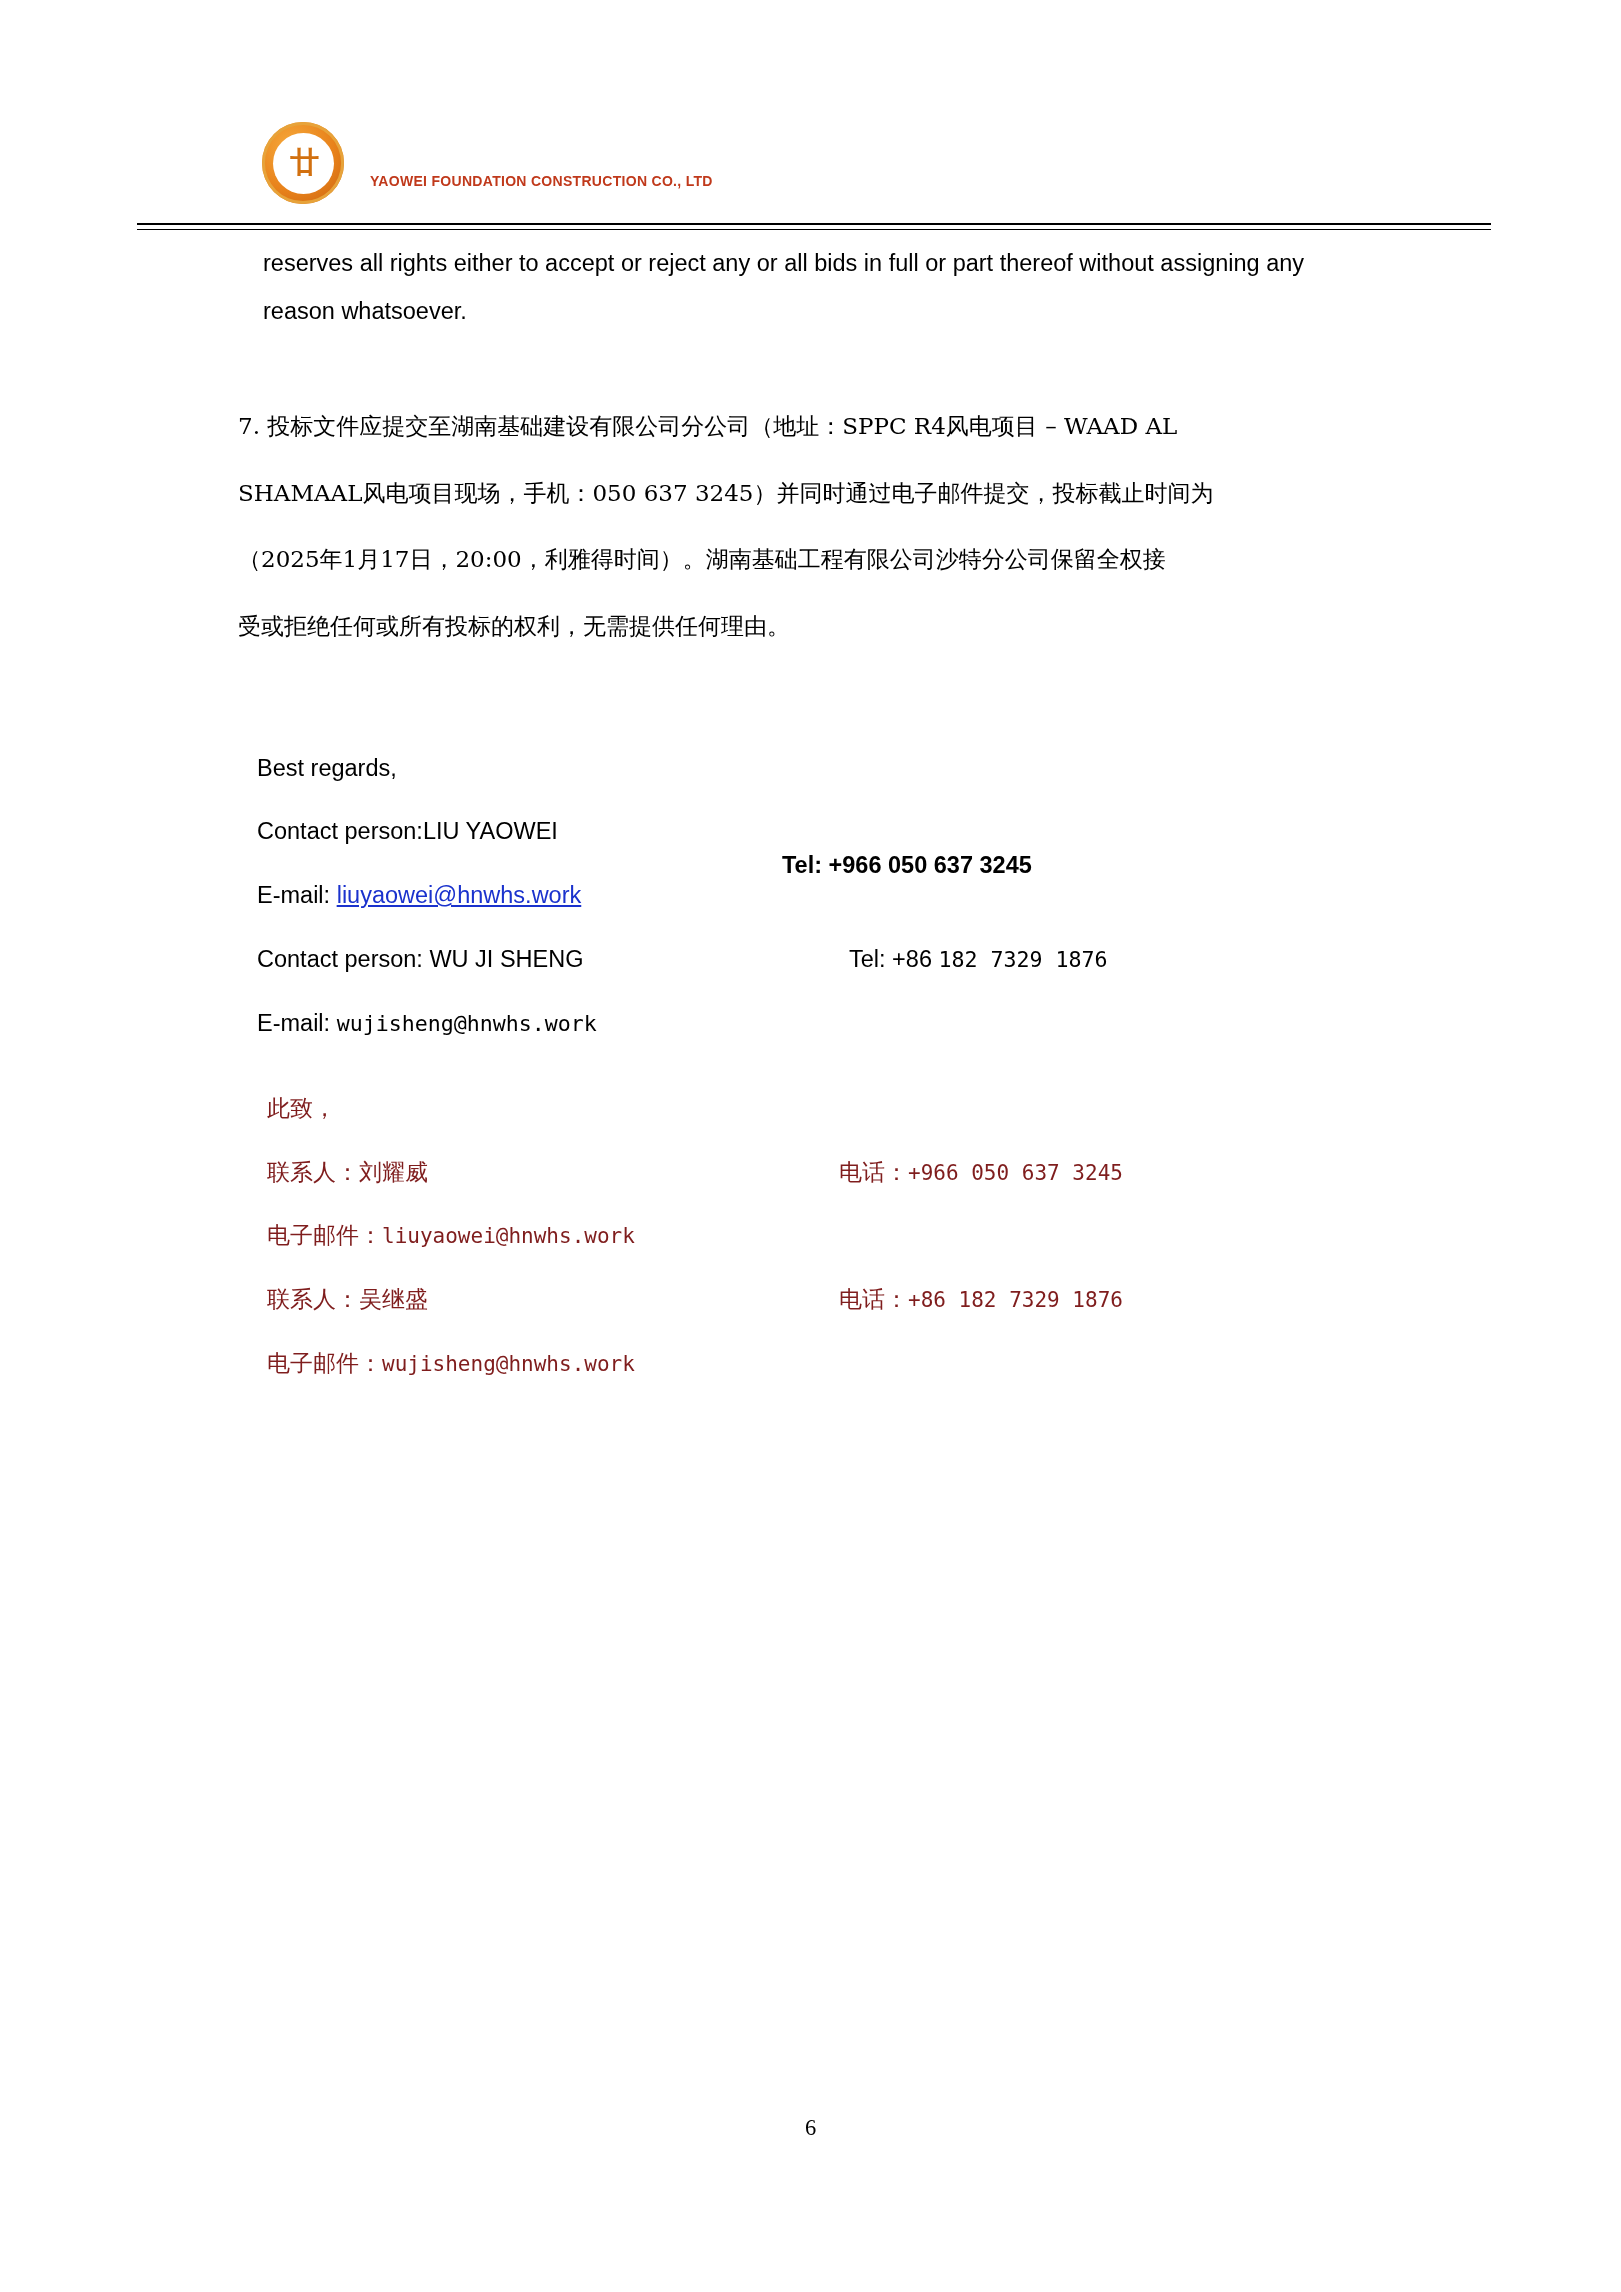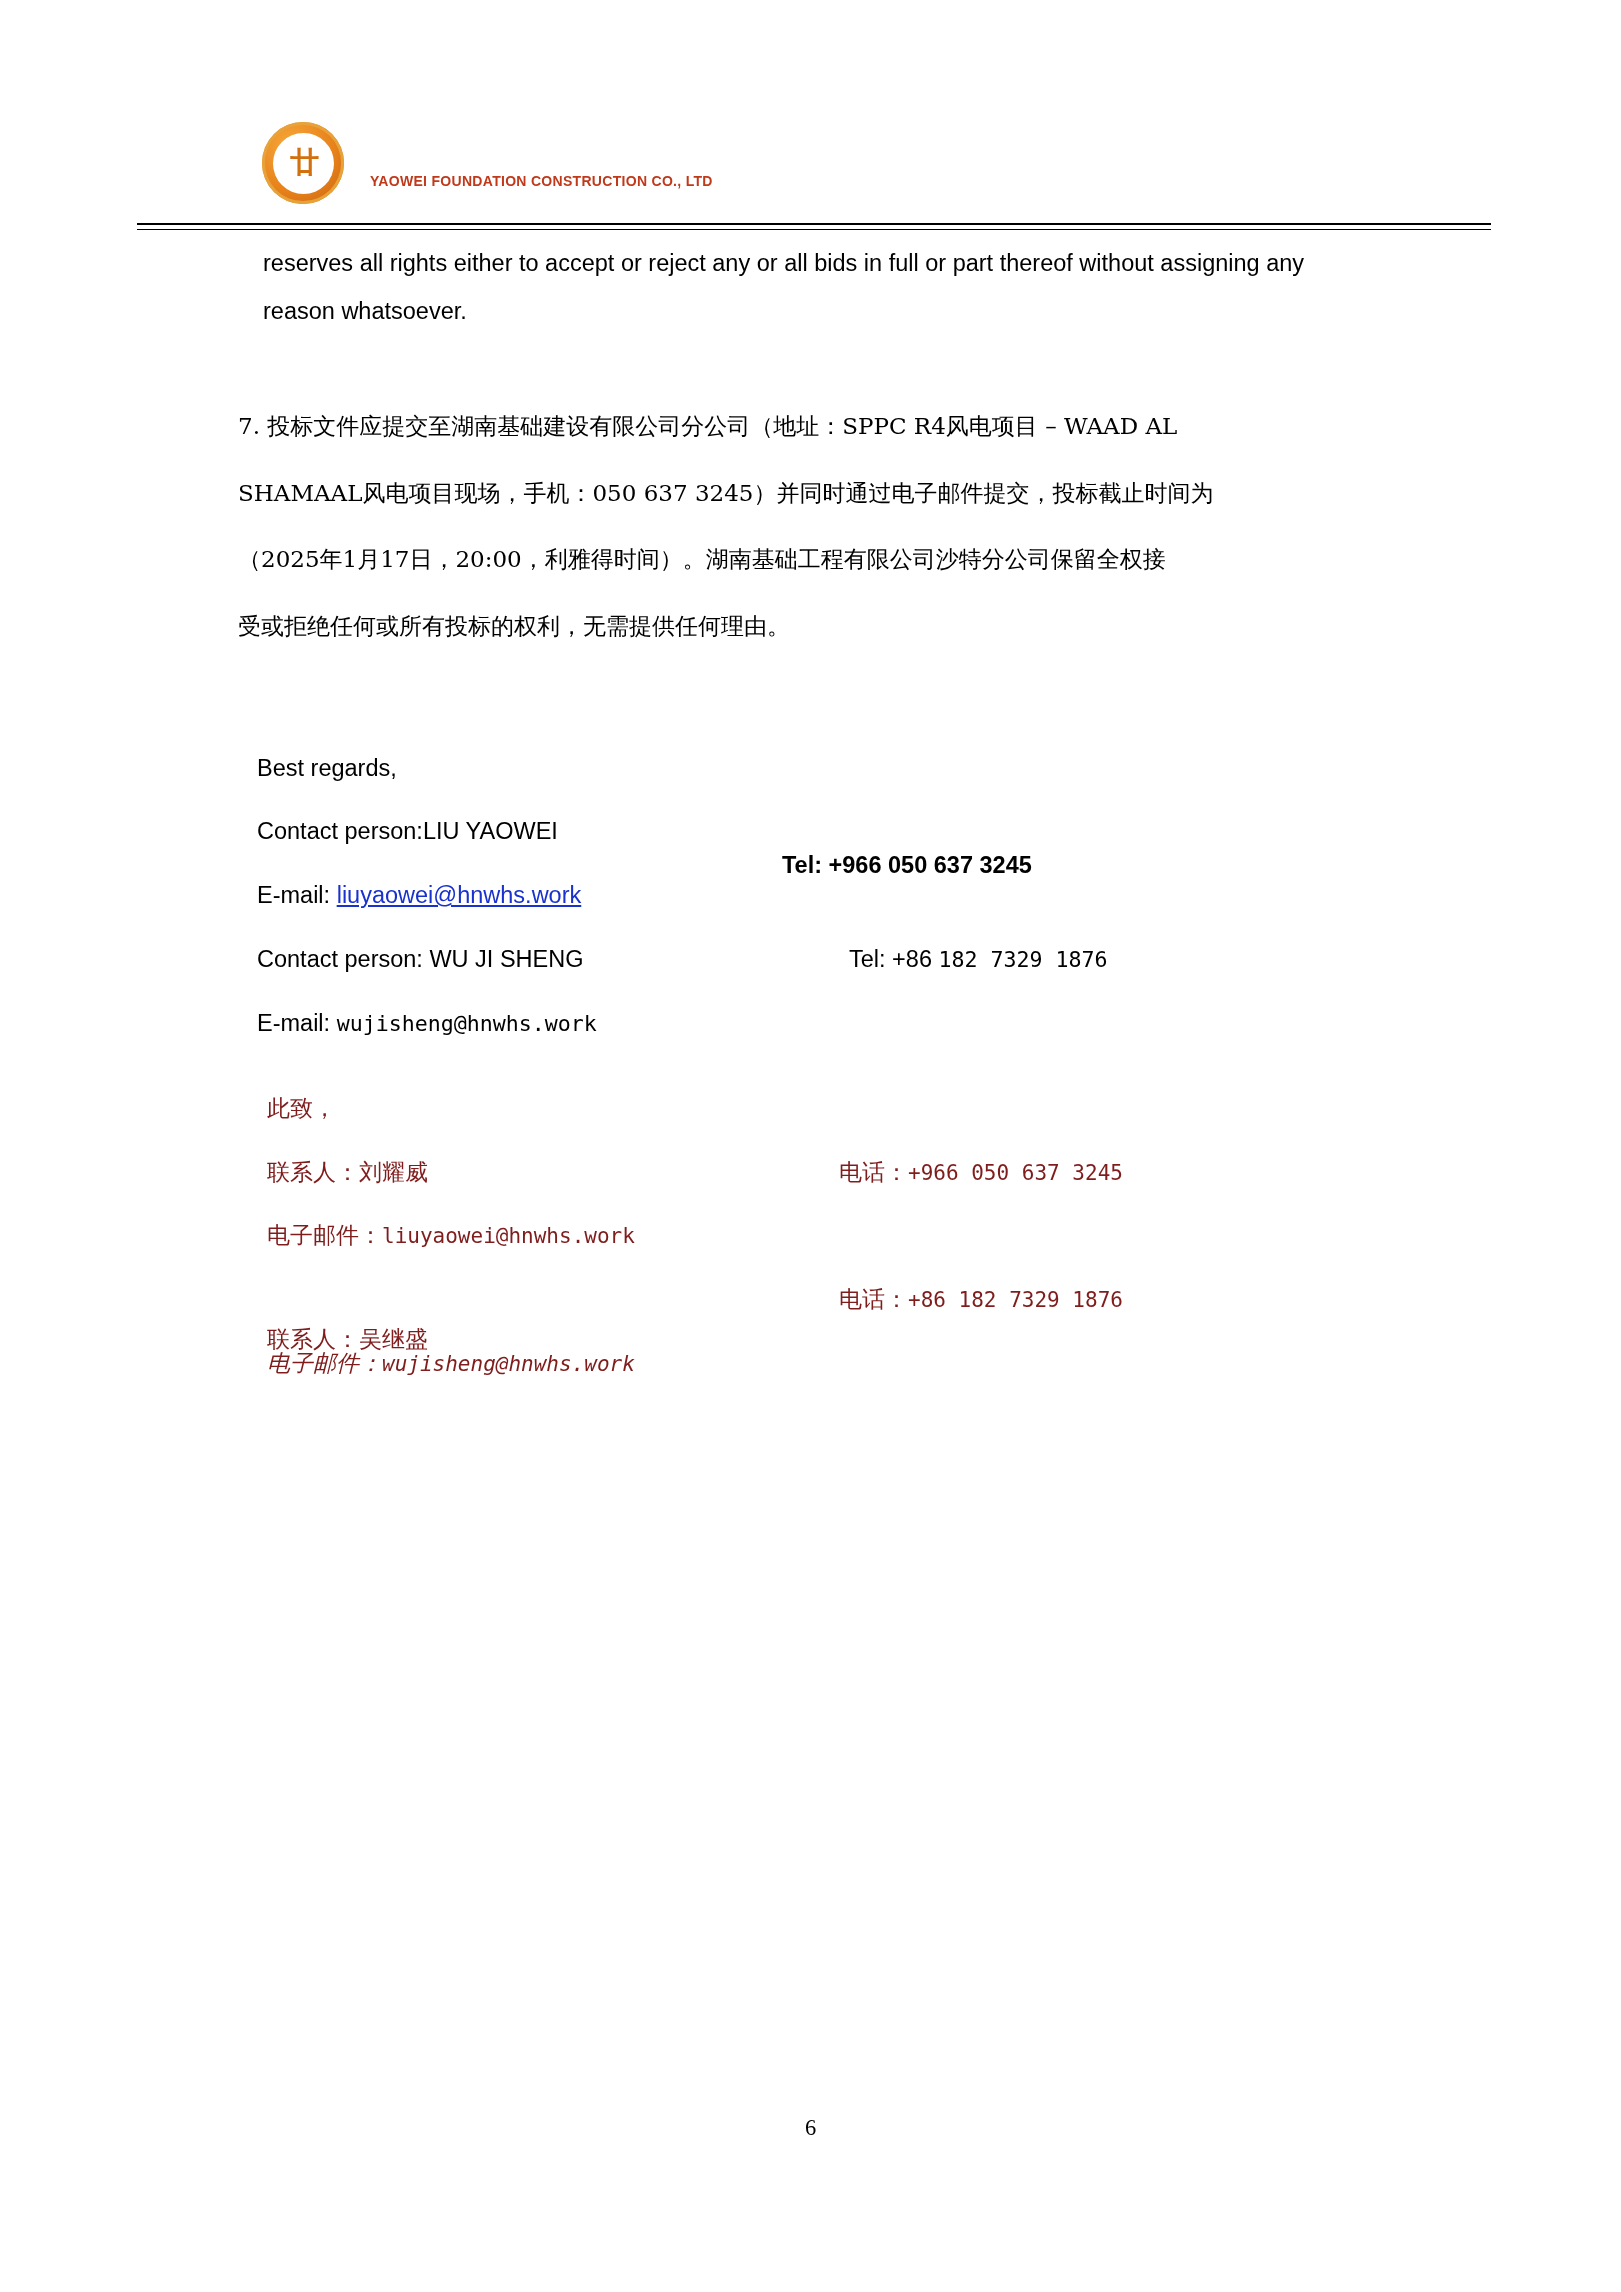--- a/index.html
+++ b/index.html
@@ -219,26 +219,26 @@
 
     <div class="block-cn" style="left:267px; top:1157px;">联系人：刘耀威</div>
     <div class="block-cn" style="left:839px; top:1157px;">
       <span>电话：</span><span class="mono">+966 050 637 3245</span>
     </div>
 
     <div class="block-cn" style="left:267px; top:1220px;">
       <span>电子邮件：</span><span class="mono">liuyaowei@hnwhs.work</span>
     </div>
 
-    <div class="block-cn" style="left:267px; top:1284px;margin-top:40px;">联系人：吴继盛</div>
+    <div class="block-cn" style="left:267px; top:1284px;">联系人：吴继盛</div>
     <div class="block-cn" style="left:839px; top:1284px;">
       <span>电话：</span><span class="mono">+86 182 7329 1876</span>
     </div>
 
-    <div class="block-cn" style="left:267px; top:1348px;font-style:italic;">
+    <div class="block-cn" style="left:267px; top:1348px;">
       <span>电子邮件：</span><span class="mono">wujisheng@hnwhs.work</span>
     </div>
 
     <div class="page-number">6</div>
 
   </div>
 </div>
 
 
 </body></html>

